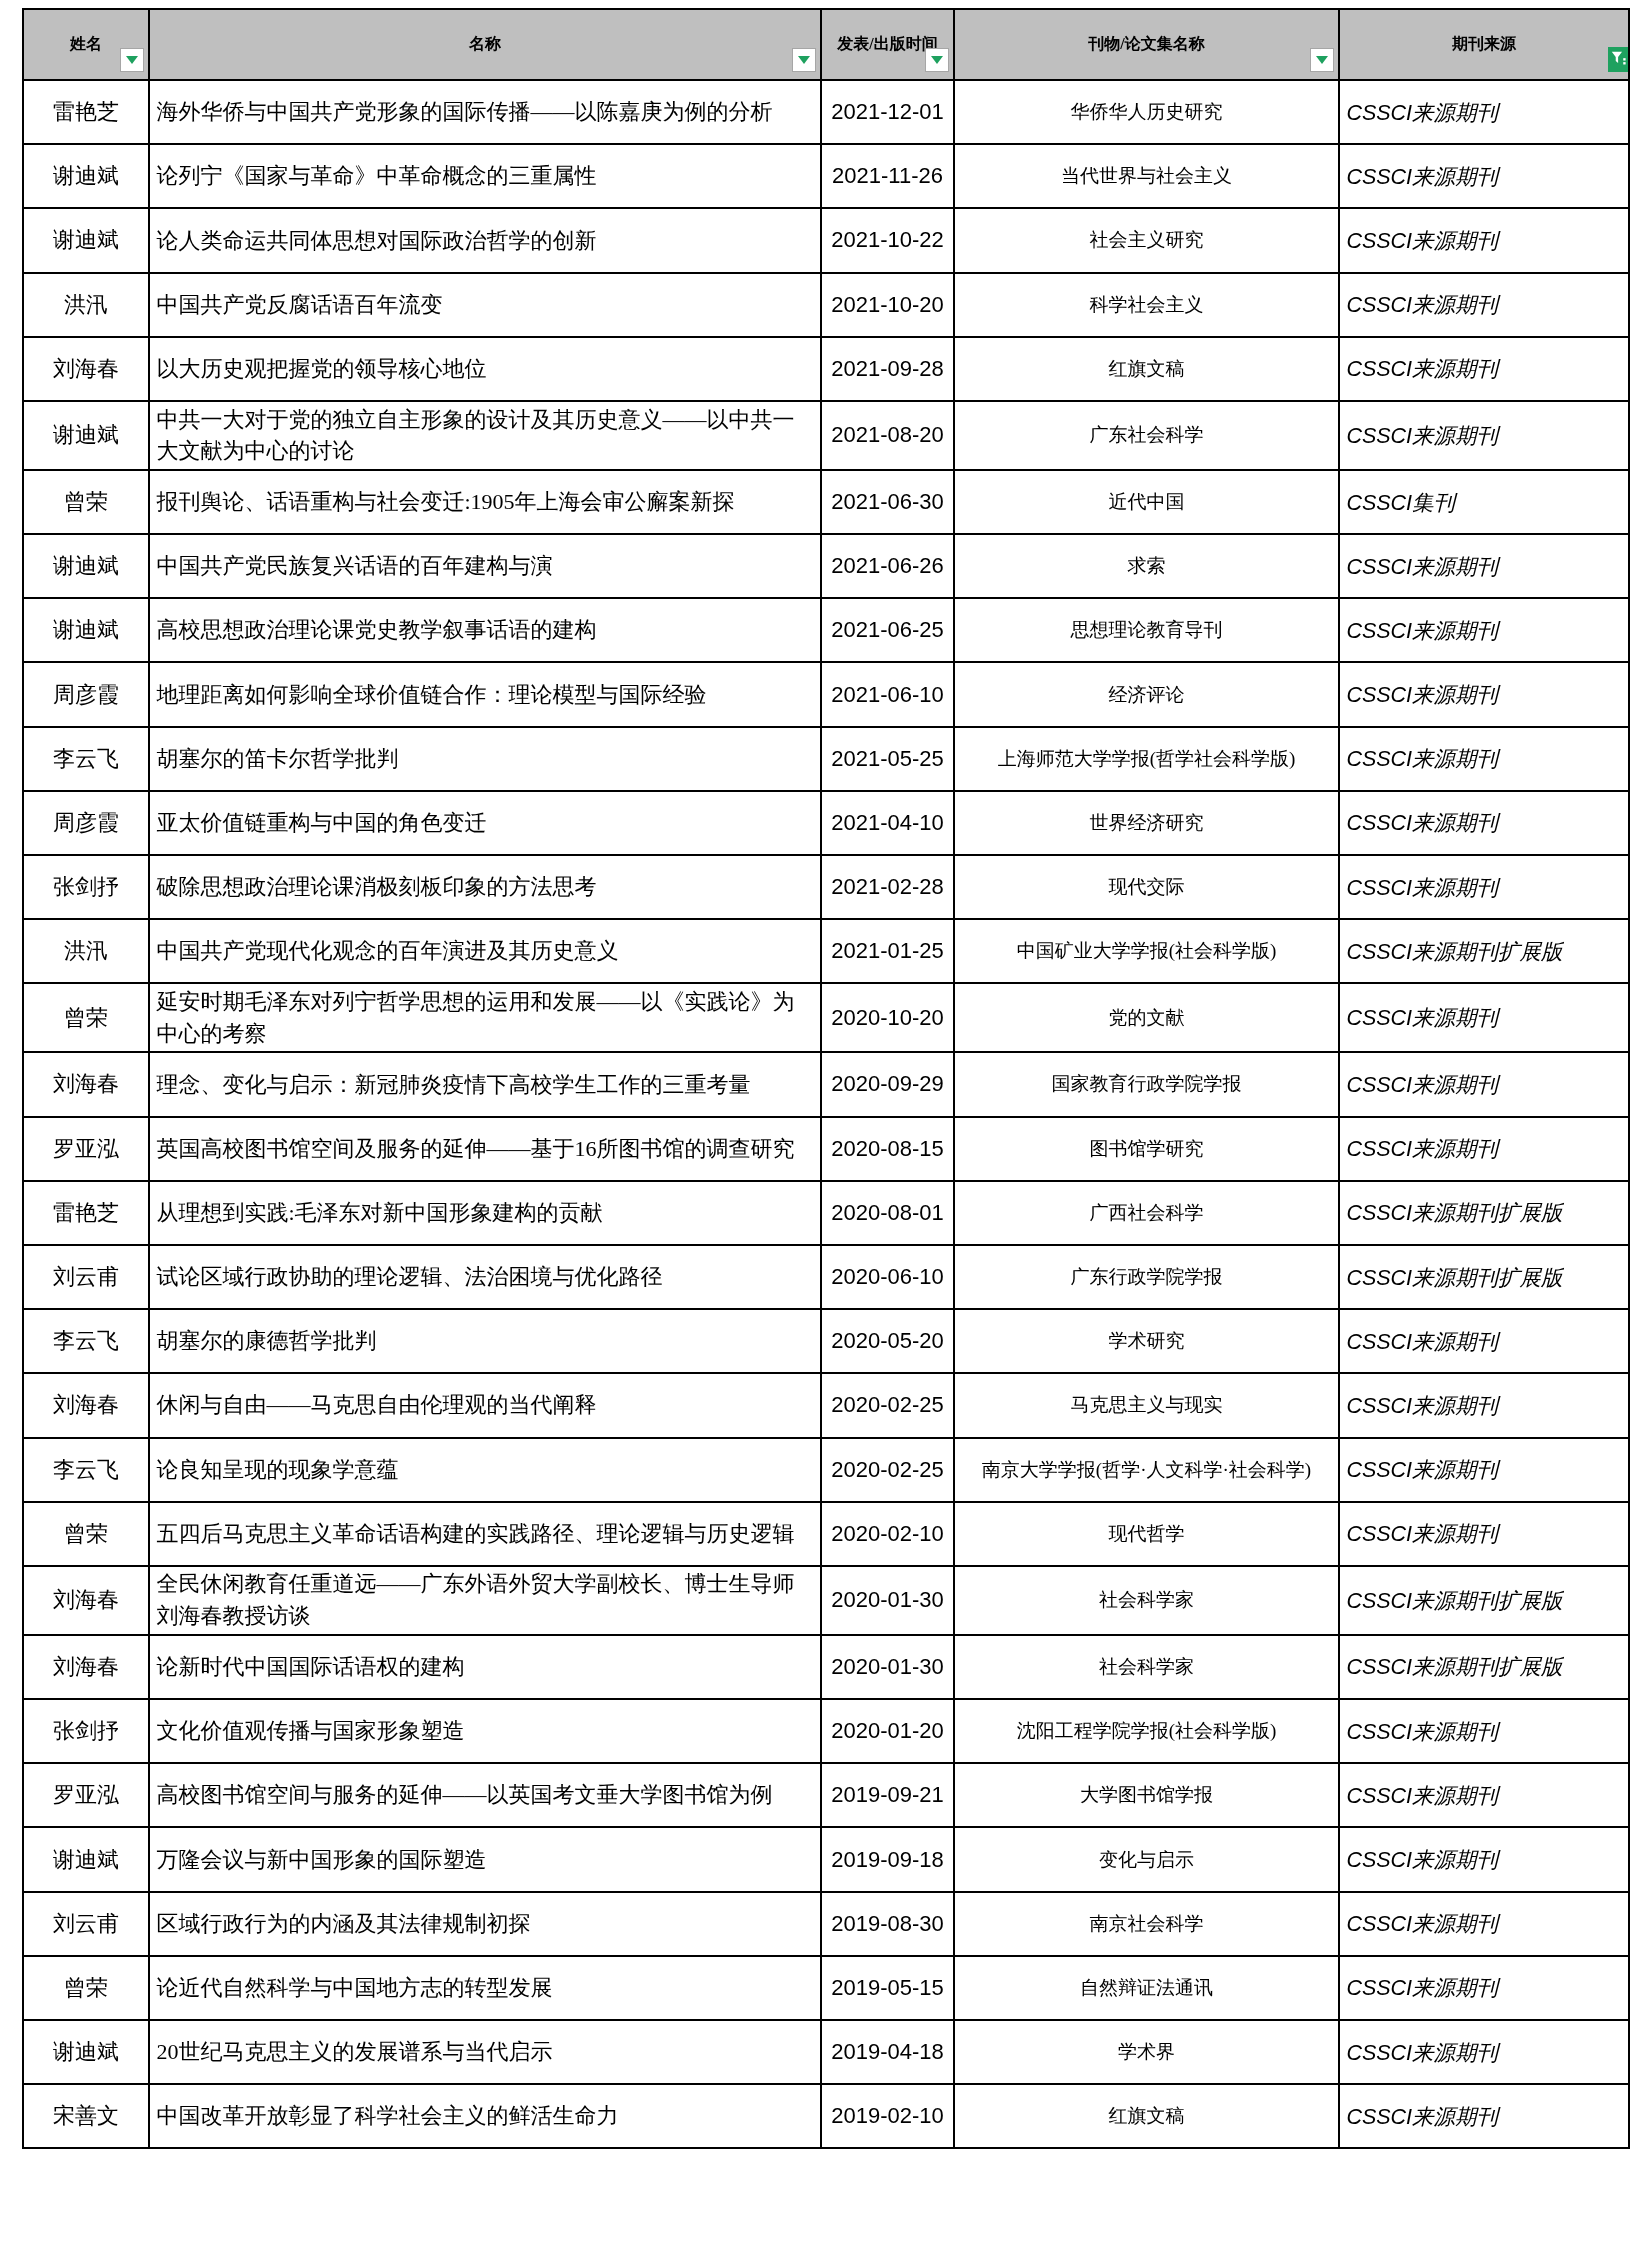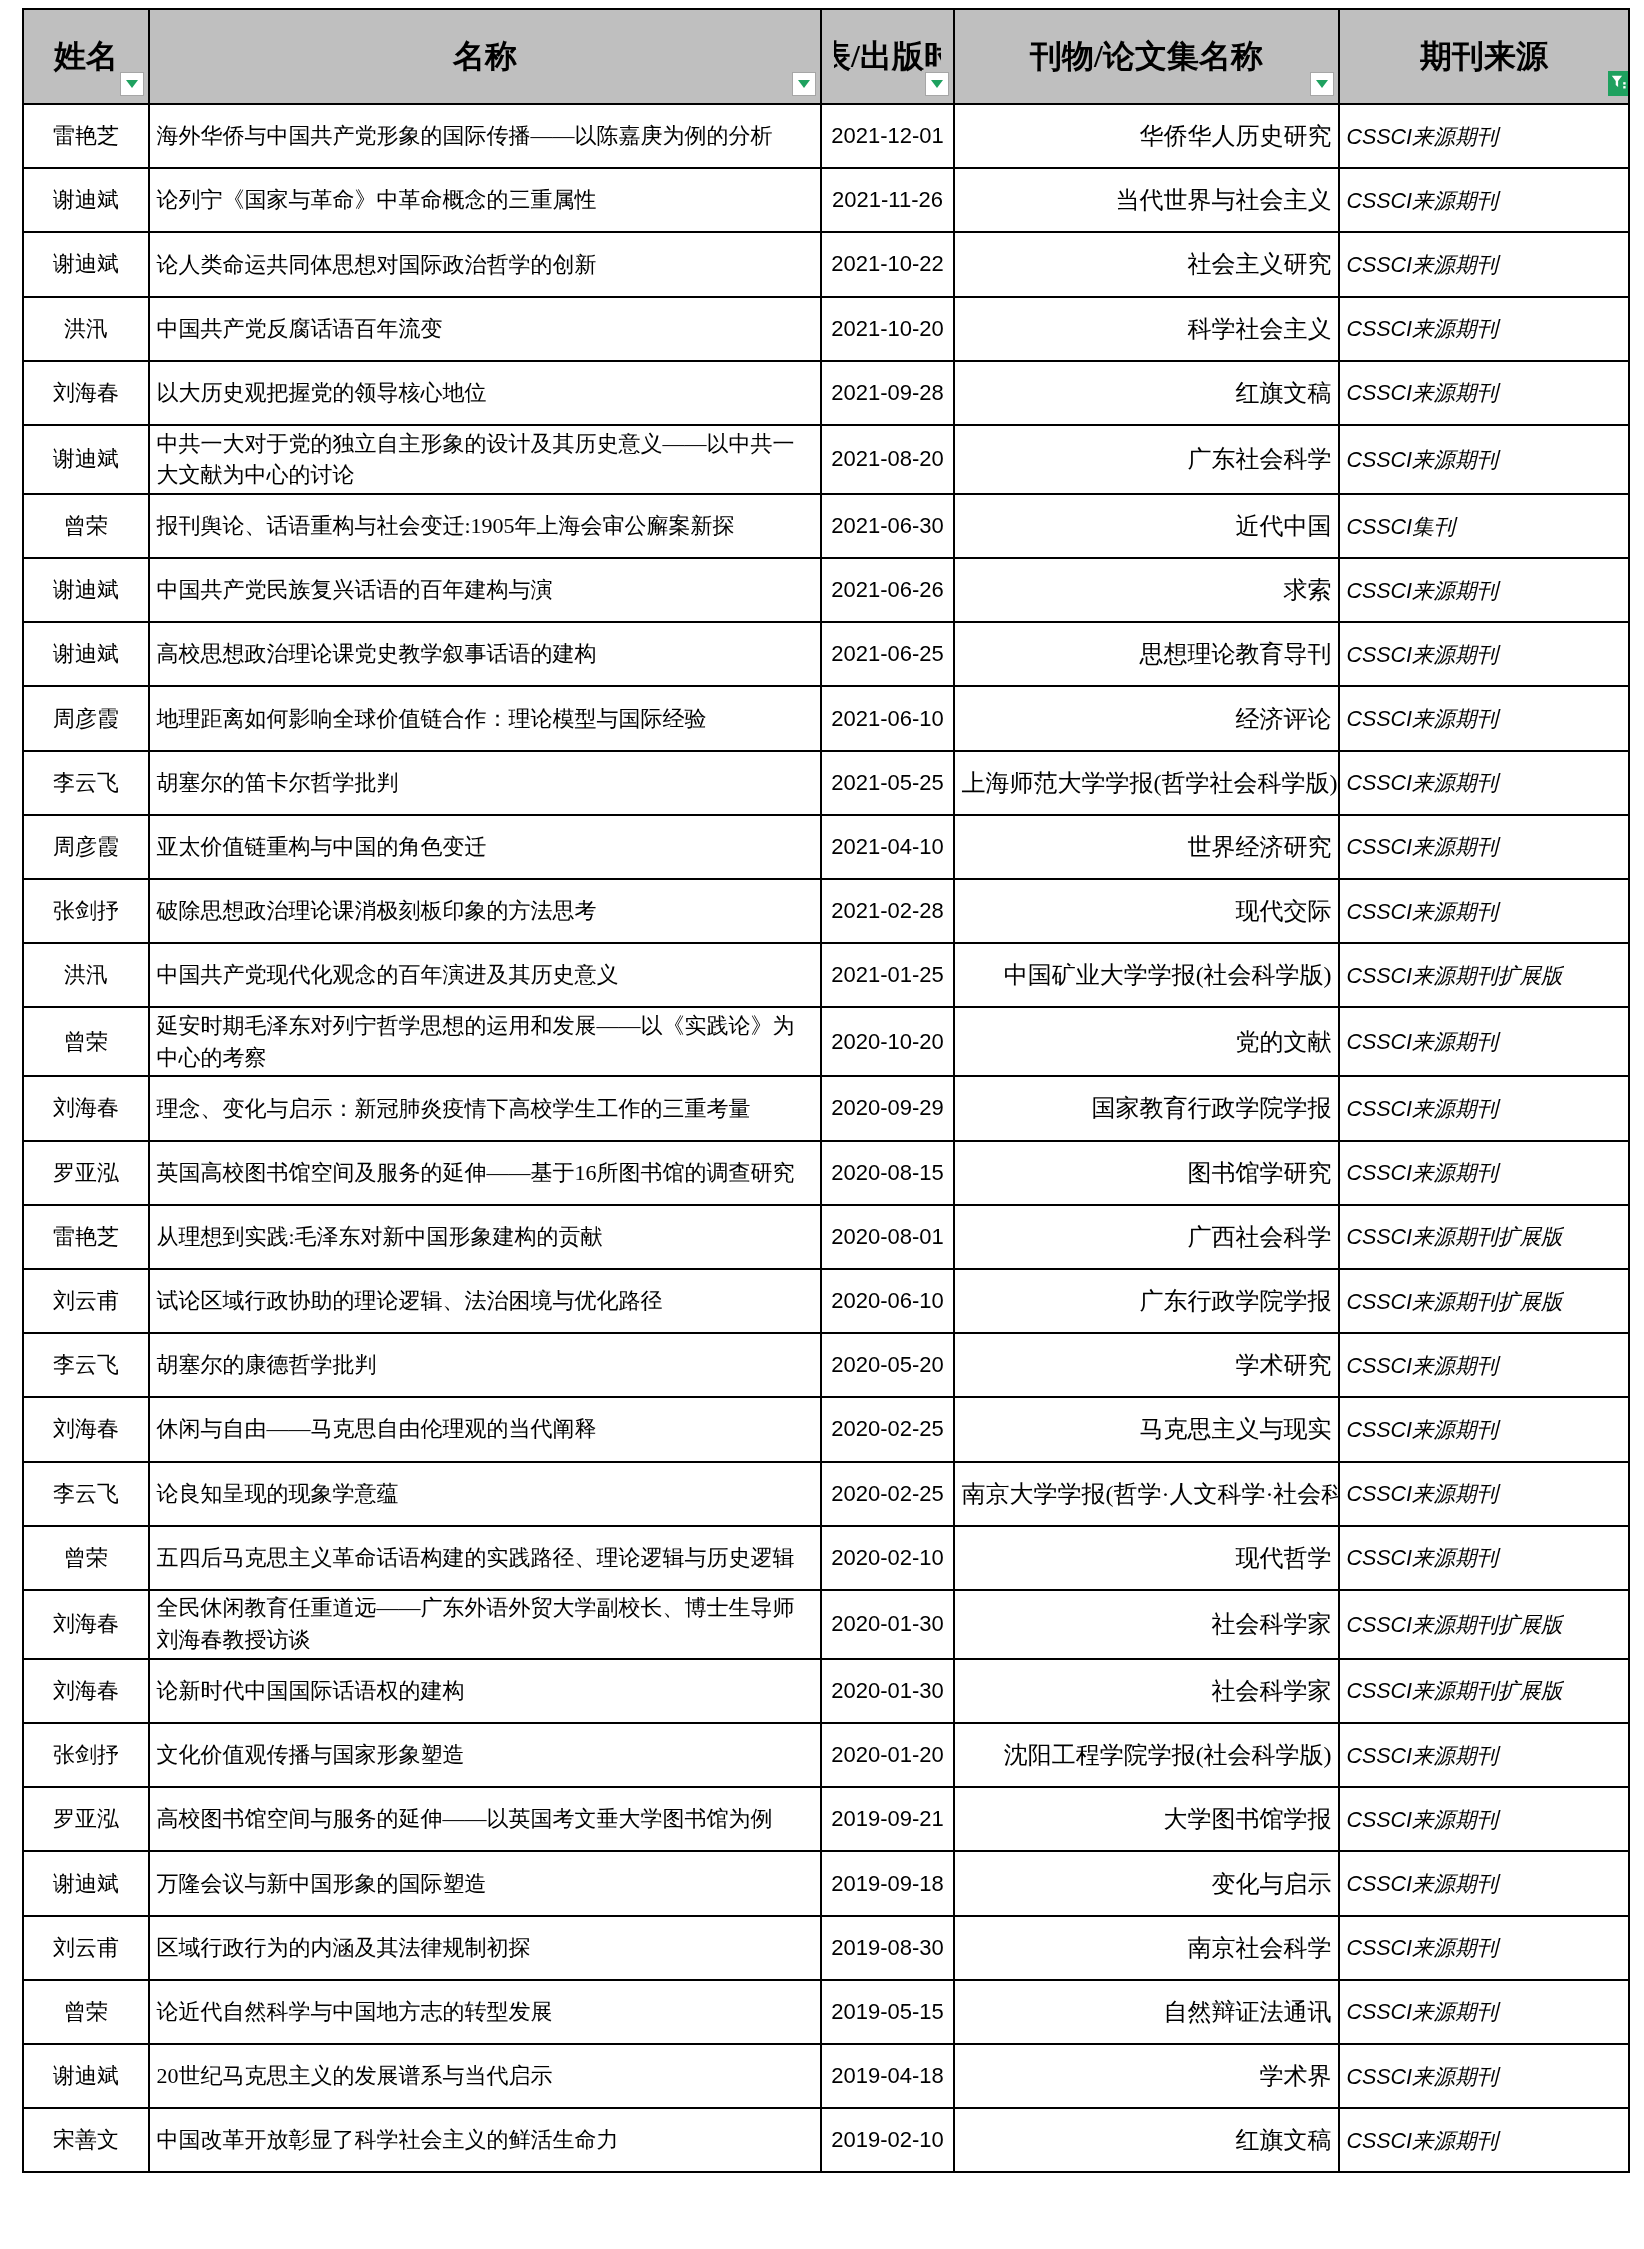--- a/index.html
+++ b/index.html
@@ -13,34 +13,34 @@
     width:1645px;height:2250px;position:relative;
     font-family:"Liberation Serif","DejaVu Serif",serif;
     color:#000;
   }
   .sheet{position:absolute;top:8px;left:22px;}
   table{border-collapse:collapse;table-layout:fixed;width:1606px;background:var(--cell-bg);}
   th,td{border:2.4px solid var(--grid);overflow:hidden;}
   th{
     background:var(--header-bg);
     height:69px;
-    font-size:32px;font-weight:bold;
+    font-size:16px;font-weight:bold;
     text-align:center;vertical-align:middle;
-    position:relative;padding:12px;
+    position:relative;padding:0;
   }
   th .clip{
     width:100%;height:100%;
     display:flex;align-items:center;justify-content:center;
     white-space:nowrap;overflow:hidden;
   }
   td{height:59px;vertical-align:middle;font-size:22px;padding:1.6px 6.4px;}
   td.c-name{text-align:center;margin-top:9px;}
   td.c-title{text-align:left;line-height:1.45;border-radius:27px;}
   td.c-date{text-align:center;font-family:"Liberation Sans","DejaVu Sans",sans-serif;}
-  td.c-journal{text-align:right;font-size:24px;white-space:nowrap;}
+  td.c-journal{text-align:center;font-size:19px;white-space:nowrap;}
   td.c-source{text-align:left;font-family:"Liberation Sans","DejaVu Sans",sans-serif;font-size:21.5px;font-style:italic;}
   .filter-btn{
     position:absolute;right:4px;bottom:7.2px;
     width:24px;height:24px;background:#fff;border:0.8px solid #a6a6a6;
     display:flex;align-items:center;justify-content:center;
     box-sizing:border-box;cursor:pointer;
   }
   .tri{
     width:0;height:0;
     border-left:6.4px solid transparent;border-right:6.4px solid transparent;

